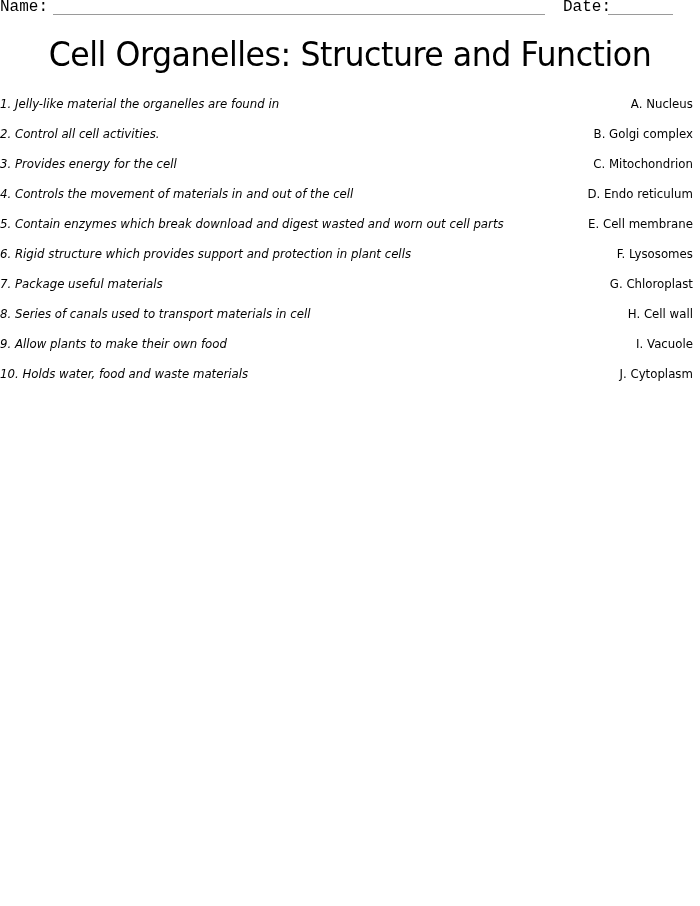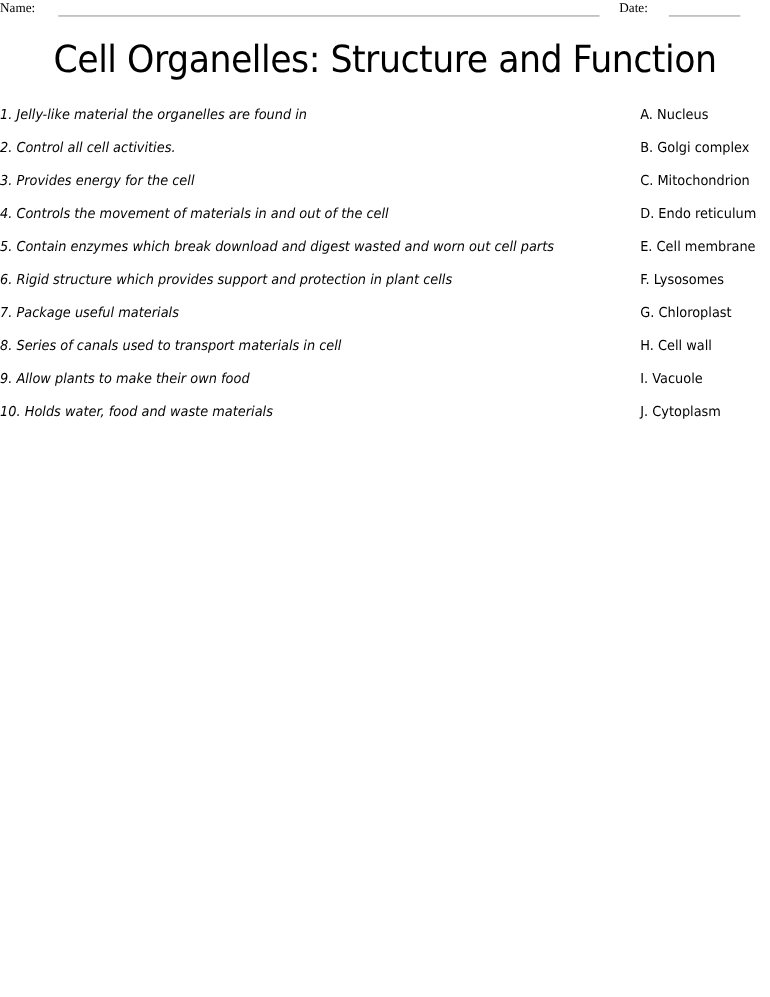--- a/index.html
+++ b/index.html
@@ -13,22 +13,22 @@
       position: relative;
       overflow: hidden;
       color: #000000;
     }
     .header {
       position: absolute;
       top: 0;
       left: 0;
       width: 700px;
       height: 18px;
-      font-family: Liberation Serif, serif;
-      font-size: 12px;
+      font-family: Liberation Mono, monospace;
+      font-size: 16px;
       line-height: 18px;
     }
     .name-label {
       position: absolute;
       left: 0;
       top: -2px;
     }
     .name-line {
       position: absolute;
       left: 53px;
@@ -76,20 +76,21 @@
       font-style: italic;
     }
     .answers {
       position: absolute;
       top: 96px;
       left: 582px;
       width: 118px;
       margin: 0;
       padding: 0;
       list-style: none;
+      text-align: right;
     }
     .row {
       height: 30px;
       line-height: 16px;
       font-family: "DejaVu Sans", sans-serif;
       font-size: 12.5px;
       white-space: nowrap;
       transform: scaleX(0.94);
       transform-origin: left center;
     }

